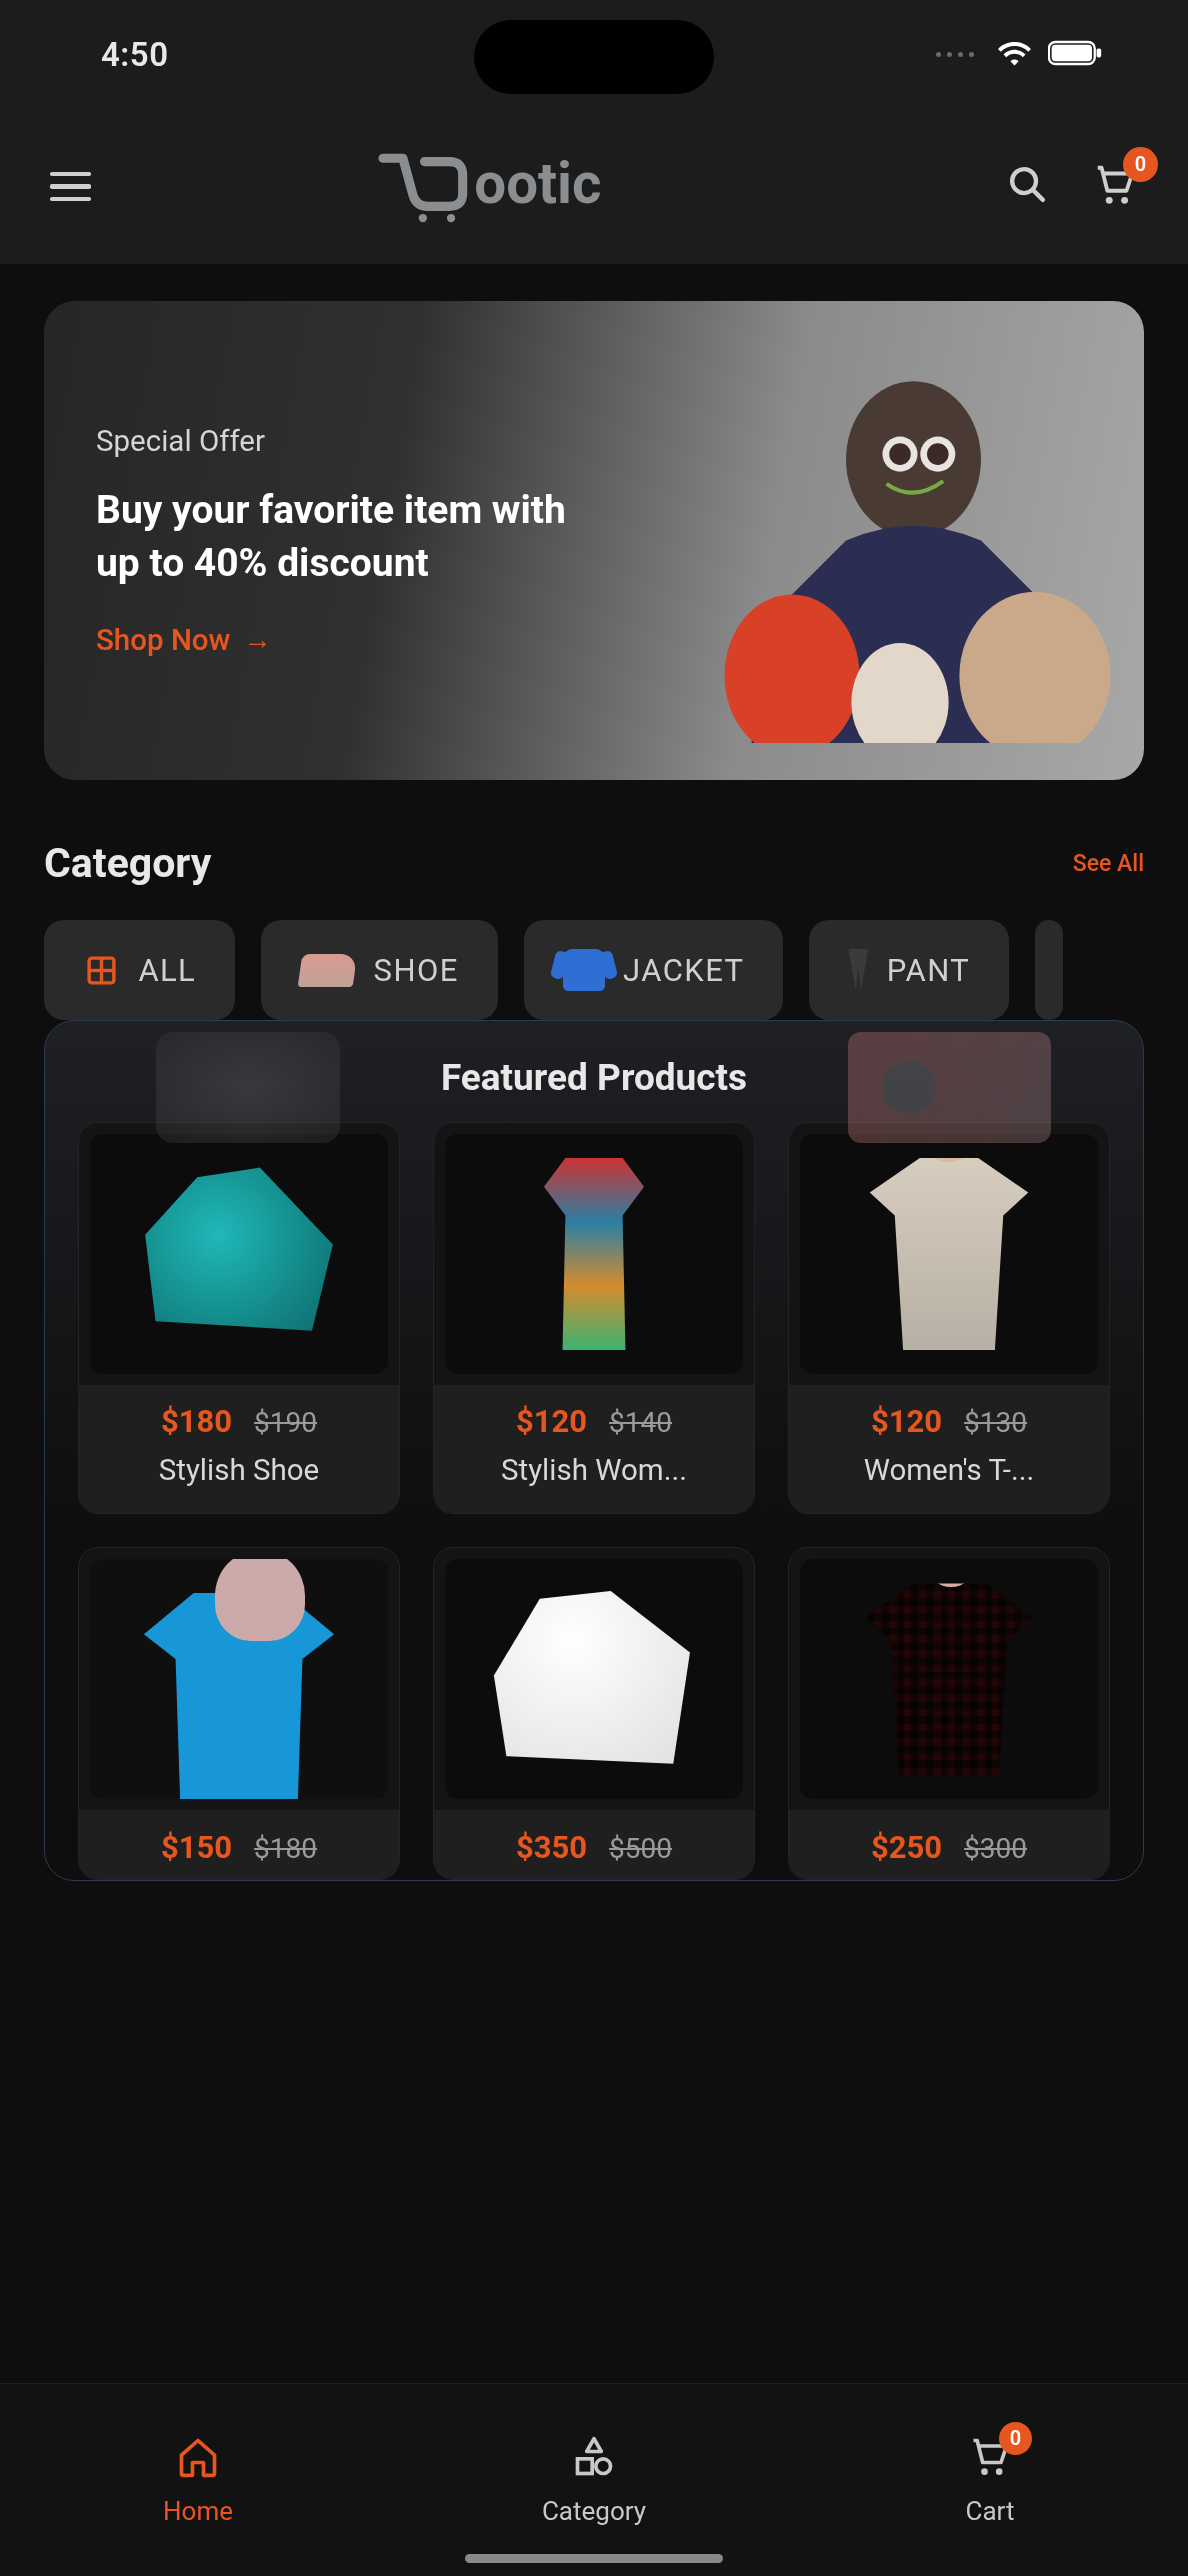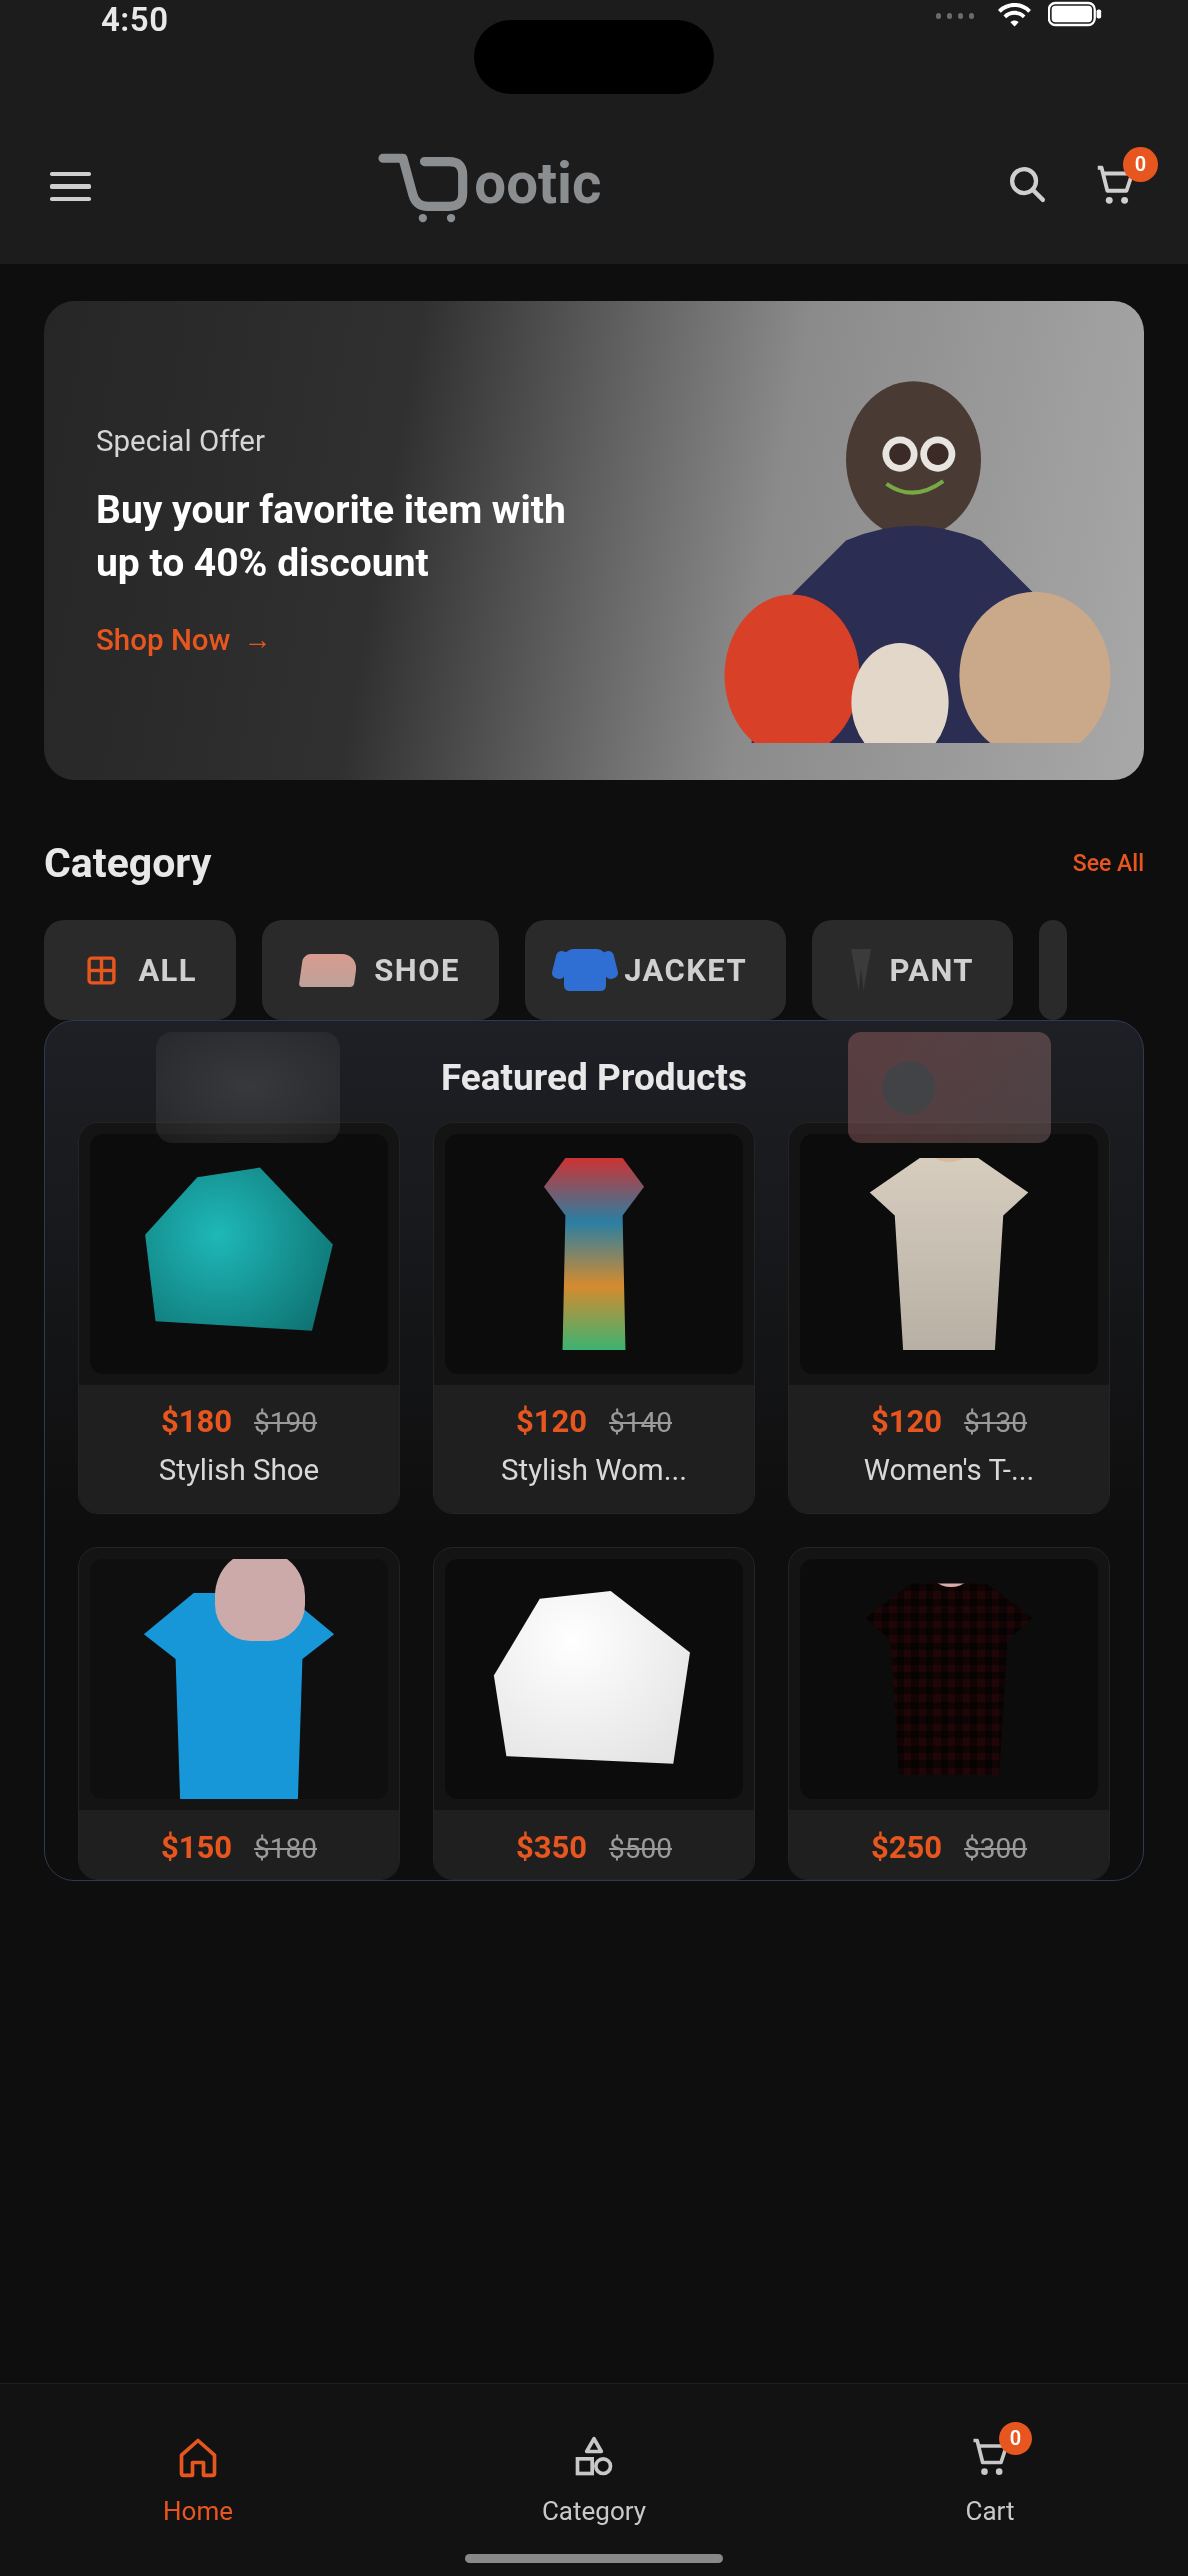--- a/index.html
+++ b/index.html
@@ -13,21 +13,21 @@
     --text-dimmer: #808080;
     --strike: #9a9a9a;
   }
   * { box-sizing: border-box; margin: 0; padding: 0; font-family: -apple-system, BlinkMacSystemFont, "Segoe UI", Roboto, sans-serif; }
   html, body { width: 1188px; height: 2576px; background: var(--bg); color: var(--text); overflow: hidden; }
 
   
   .status-bar {
     height: 109px;
     display: flex;
-    align-items: flex-start;
+    align-items: center;
     justify-content: space-between;
     padding: 0 85px 0 101px;
     background: var(--bg-header);
     position: relative;
   }
   .status-time { font-size: 33px; font-weight: 600; letter-spacing: 0.5px; }
   .notch {
     position: absolute;
     left: 50%; top: 20px;
     transform: translateX(-50%);
@@ -104,21 +104,21 @@
   
   .chips { display: flex; gap: 26px; overflow: hidden; }
   .chip {
     background: var(--chip);
     border-radius: 20px;
     height: 100px;
     display: flex; align-items: center; justify-content: flex-end;
     gap: 18.4px;
     padding: 0 39px;
     font-size: 31px;
-    font-weight: 700;
+    font-weight: 400;
     color: #d0d0d0;
     letter-spacing: 1.4px;
     flex-shrink: 0;
   }
   .chip.active .chip-icon svg path, .chip.active .chip-icon svg rect { stroke: var(--accent); }
   .chip-icon { width: 37px; height: 37px; display: flex; align-items: center; justify-content: center; }
   .chip-icon.shoe-img {
     width: 55px; height: 33px;
     background: linear-gradient(180deg,#d89b8f,#bfa199);
     border-radius: 7.4px 16.6px 3.7px 3.7px;

